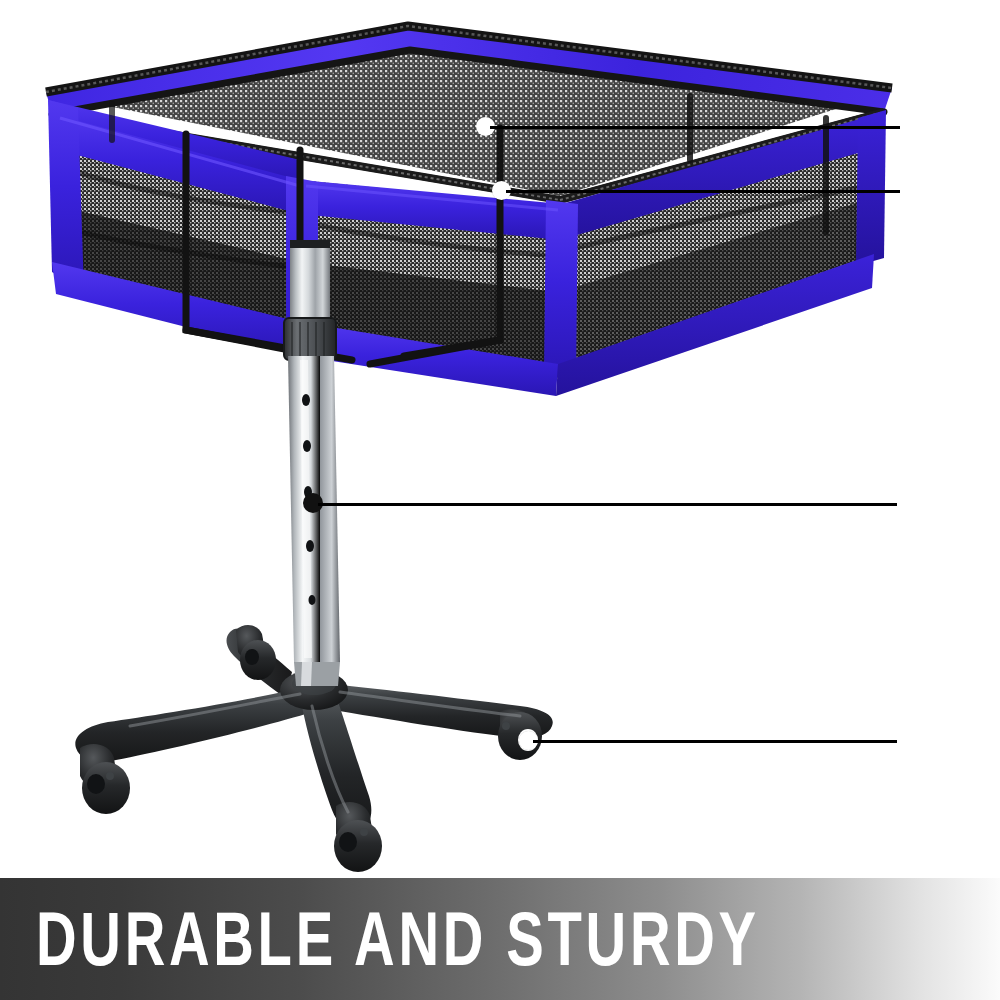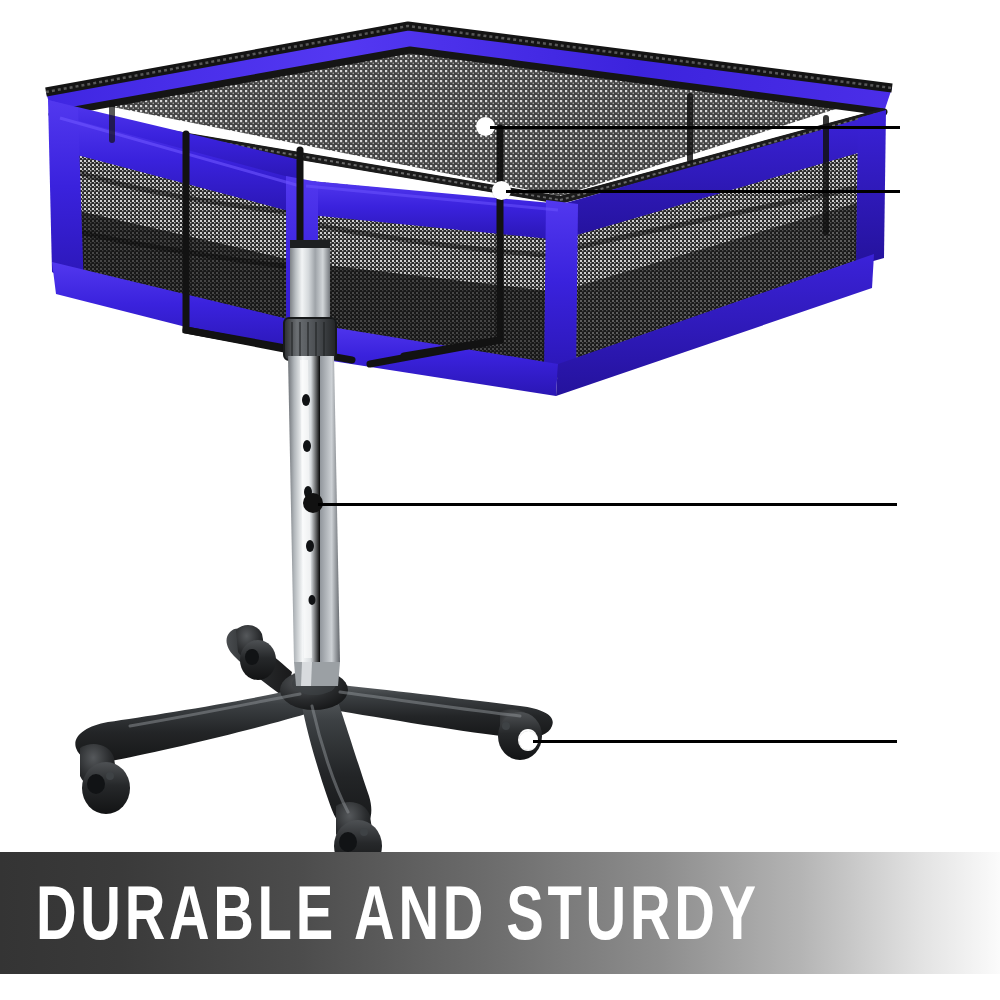--- a/index.html
+++ b/index.html
@@ -55,21 +55,21 @@
     box-shadow: 0 0 1px rgba(0,0,0,0.25);
   }
   .dot-black {
     background: #111111;
   }
 
   
   .banner {
     position: absolute;
     left: 0;
-    top: 852px;
+    top: 878px;
     width: 1000px;
     height: 122px;
     background: linear-gradient(90deg,
        #343434 0%,
        #3a3a3a 12%,
        #4c4c4c 30%,
        #6e6e6e 50%,
        #8d8d8d 66%,
        #b4b4b4 80%,
        #e2e2e2 92%,

